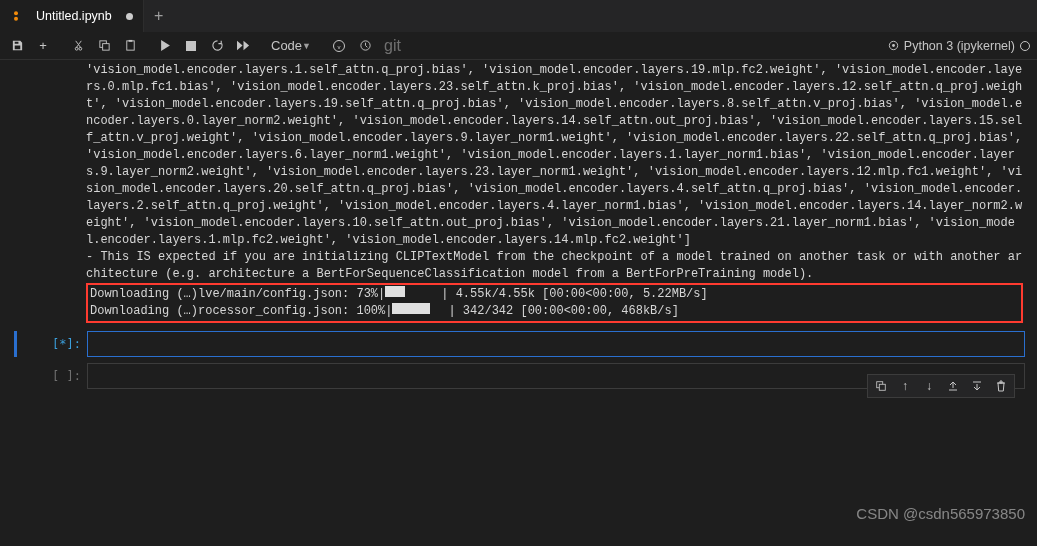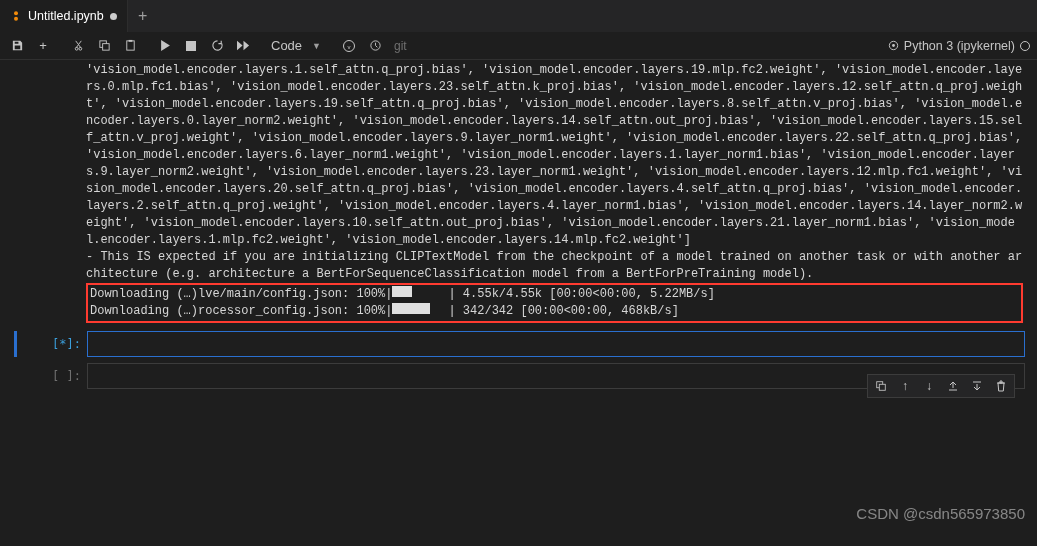--- a/index.html
+++ b/index.html
@@ -19,21 +19,21 @@
   align-items: center;
 }
 .tab {
   display: flex;
   align-items: center;
   height: 100%;
   background: #1e1e1e;
   border-right: 1px solid #2d2d2d;
   padding: 0 10px;
   color: #ffffff;
-  gap: 6px;
+  gap: 14px;
   font-size: 12.5px;
   cursor: pointer;
 }
 .tab .jup-icon { color: #f28b0b; font-size: 12px; }
 .tab .mod-dot { width: 7px; height: 7px; border-radius: 50%; background: #cccccc; }
 .new-tab { width: 30px; height: 100%; display: flex; align-items: center; justify-content: center; color: #9e9e9e; font-size: 16px; cursor: pointer; }
 .toolbar {
   height: 28px;
   background: #1e1e1e;
   border-bottom: 1px solid #303030;
@@ -54,21 +54,20 @@
 }
 .tb-sep { width: 1px; height: 16px; background: transparent; margin: 0 2px; }
 .celltype {
   background: transparent;
   color: #c5c5c5;
   border: none;
   font-size: 13px;
   padding: 2px 4px;
   display: flex;
   align-items: center;
-  gap: 10px;
   cursor: pointer;
 }
 .chev { font-size: 9px; color: #9e9e9e; }
 .tb-right { margin-left: auto; display: flex; align-items: center; gap: 0; }
 .kernel { font-size: 12.5px; color: #c5c5c5; cursor: pointer; padding: 0 4px; }
 .notebook { padding: 2px 0 16px 0; }
 .output-block {
   margin-left: 86px;
   margin-right: 14px;
   font-family: Consolas, "Courier New", monospace;
@@ -215,21 +214,21 @@
         <circle cx="7" cy="7" r="5.5" stroke="#c5c5c5" fill="none"></circle>
         <text x="7" y="9.5" text-anchor="middle" font-size="6" fill="#c5c5c5">v</text>
       </svg>
     </div>
   <div class="tb-btn">
       <svg width="13" height="13" viewBox="0 0 14 14">
         <circle cx="7" cy="7" r="5" stroke="#c5c5c5" fill="none"></circle>
         <path d="M7 4v3l2 2" stroke="#c5c5c5" fill="none"></path>
       </svg>
     </div>
-  <div class="tb-btn" style="width:auto;padding:0 4px;color:#707070;font-size:12px">
+  <div class="tb-btn" style="width:auto;padding:0 4px;color:#707070;font-size:16px">
       <span>git</span>
     </div>
 
   <div class="tb-right">
     <span>
         <svg width="13" height="13" viewBox="0 0 14 14">
           <circle cx="7" cy="7" r="4.5" stroke="#c5c5c5" fill="none"></circle>
           <circle cx="7" cy="7" r="1.5" fill="#c5c5c5"></circle>
         </svg>
       </span>
@@ -240,21 +239,21 @@
         </svg>
       </span>
   </div>
 </div>
 
 <div class="notebook">
   <div class="output-block">'vision_model.encoder.layers.1.self_attn.q_proj.bias', 'vision_model.encoder.layers.19.mlp.fc2.weight', 'vision_model.encoder.layers.0.mlp.fc1.bias', 'vision_model.encoder.layers.23.self_attn.k_proj.bias', 'vision_model.encoder.layers.12.self_attn.q_proj.weight', 'vision_model.encoder.layers.19.self_attn.q_proj.bias', 'vision_model.encoder.layers.8.self_attn.v_proj.bias', 'vision_model.encoder.layers.0.layer_norm2.weight', 'vision_model.encoder.layers.14.self_attn.out_proj.bias', 'vision_model.encoder.layers.15.self_attn.v_proj.weight', 'vision_model.encoder.layers.9.layer_norm1.weight', 'vision_model.encoder.layers.22.self_attn.q_proj.bias', 'vision_model.encoder.layers.6.layer_norm1.weight', 'vision_model.encoder.layers.1.layer_norm1.bias', 'vision_model.encoder.layers.9.layer_norm2.weight', 'vision_model.encoder.layers.23.layer_norm1.weight', 'vision_model.encoder.layers.12.mlp.fc1.weight', 'vision_model.encoder.layers.20.self_attn.q_proj.bias', 'vision_model.encoder.layers.4.self_attn.q_proj.bias', 'vision_model.encoder.layers.2.self_attn.q_proj.weight', 'vision_model.encoder.layers.4.layer_norm1.bias', 'vision_model.encoder.layers.14.layer_norm2.weight', 'vision_model.encoder.layers.10.self_attn.out_proj.bias', 'vision_model.encoder.layers.21.layer_norm1.bias', 'vision_model.encoder.layers.1.mlp.fc2.weight', 'vision_model.encoder.layers.14.mlp.fc2.weight']</div>
   <div class="output-block">- This IS expected if you are initializing CLIPTextModel from the checkpoint of a model trained on another task or with another architecture (e.g. architecture a BertForSequenceClassification model from a BertForPreTraining model).</div>
 
   <div class="highlight-box" id="downloads-box">
-      <div class="output-line"><span>Downloading (…)lve/main/config.json: 100%|</span><span class="pbar-seg" style="width: 20px;"></span><span style="display: inline-block; width: 36px;"></span><span>| 4.55k/4.55k [00:00&lt;00:00, 5.22MB/s]</span></div>
+      <div class="output-line"><span>Downloading (…)lve/main/config.json: 73%|</span><span class="pbar-seg" style="width: 20px;"></span><span style="display: inline-block; width: 36px;"></span><span>| 4.55k/4.55k [00:00&lt;00:00, 5.22MB/s]</span></div>
       <div class="output-line"><span>Downloading (…)rocessor_config.json: 100%|</span><span class="pbar-seg" style="width: 38px;"></span><span style="display: inline-block; width: 18px;"></span><span>| 342/342 [00:00&lt;00:00, 468kB/s]</span></div>
     </div>
 
   <div class="cell-actions">
     <div class="ca-btn">
         <svg width="12" height="12" viewBox="0 0 14 14">
           <rect x="2" y="2" width="7" height="7" stroke="#c5c5c5" fill="none"></rect>
           <rect x="5" y="5" width="7" height="7" stroke="#c5c5c5" fill="#252526"></rect>
         </svg>
       </div>

